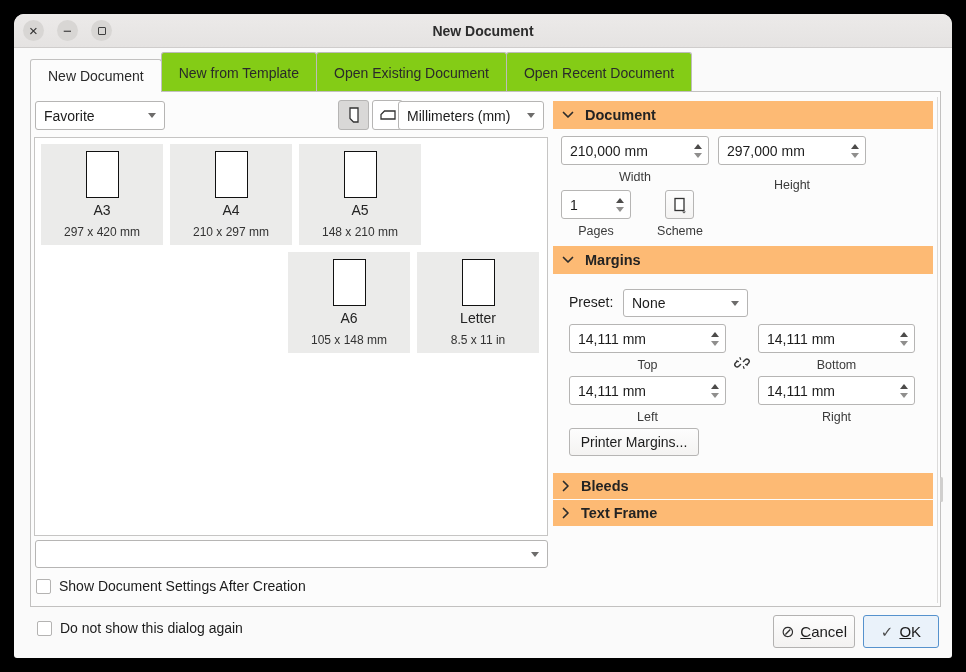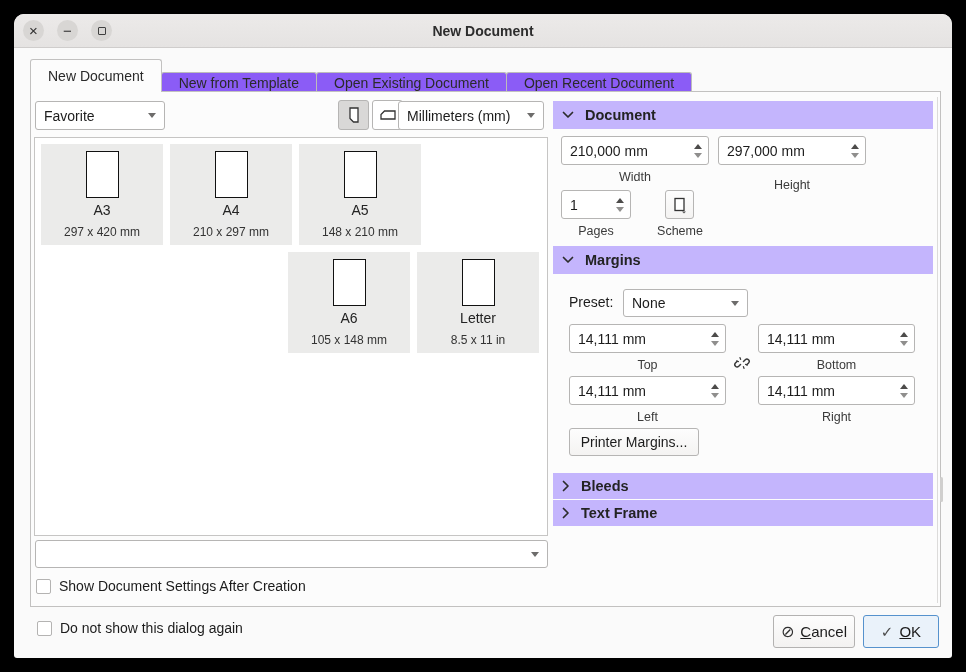--- a/index.html
+++ b/index.html
@@ -28,22 +28,22 @@
     color:#3f3f3f; font-size:13px; line-height:1; cursor:default;
   }
   .winbtn .sq { width:8px; height:8px; border:1.4px solid #3f3f3f; border-radius:1px; display:block; }
   .win-title {
     position:absolute; left:0; right:0; text-align:center;
     font-weight:bold; color:#2d2d2d;
   }
   
   .tabbar { position:absolute; left:16px; top:45px; display:flex; align-items:flex-end; height:33px; }
   .tab {
-    background:#8b5cf6; border:1px solid #bdbcbb; border-bottom:none;
-    border-radius:3px 3px 0 0; padding:0 17px; height:20px;
+    background:#84cc16; border:1px solid #bdbcbb; border-bottom:none;
+    border-radius:3px 3px 0 0; padding:0 17px; height:40px;
     display:flex; align-items:center; color:#2a2a2a; margin-right:0;
   }
   .tab + .tab { margin-left:-1px; }
   .tab.active {
     background:#fcfcfc; border-color:#c2c1c0; height:33px; z-index:3; position:relative;
   }
   
   .content {
     position:absolute; left:16px; top:77px; width:911px; height:516px;
     background:#fcfcfc; border:1px solid #c2c1c0; z-index:2;
@@ -62,21 +62,21 @@
     background:#fff; border:1px solid #b6b5b4; border-radius:3px;
     display:flex; align-items:stretch; position:absolute;
   }
   .spin .val { flex:1; display:flex; align-items:center; padding-left:8px; white-space:nowrap; }
   .spin .btns { width:20px; display:flex; flex-direction:column; align-items:center; justify-content:center; gap:4px; }
   .tri-up { width:0; height:0; border-left:4px solid transparent; border-right:4px solid transparent; border-bottom:5px solid #4c4b4a; }
   .tri-dn { width:0; height:0; border-left:4px solid transparent; border-right:4px solid transparent; border-top:5px solid #8f8e8d; }
   .field-label { position:absolute; font-size:12.5px; color:#3a3a3a; text-align:center; }
   .sec-header {
     position:absolute; left:522px; width:380px; height:28px;
-    background:#c4b5fd; display:flex; align-items:center; padding-left:9px; gap:11px;
+    background:#fdba74; display:flex; align-items:center; padding-left:9px; gap:11px;
   }
   .sec-header .t { font-weight:bold; font-size:14.5px; color:#232323; }
   .checkbox { width:15px; height:15px; background:#fff; border:1px solid #b4b3b2; border-radius:2px; display:inline-block; flex:none; }
   .push-btn {
     background:linear-gradient(#fdfdfd,#f4f3f2); border:1px solid #b6b5b4; border-radius:3px;
     display:flex; align-items:center; justify-content:center; position:absolute;
   }
   
   .tool-btn {
     position:absolute; width:31px; height:30px; top:8px;

